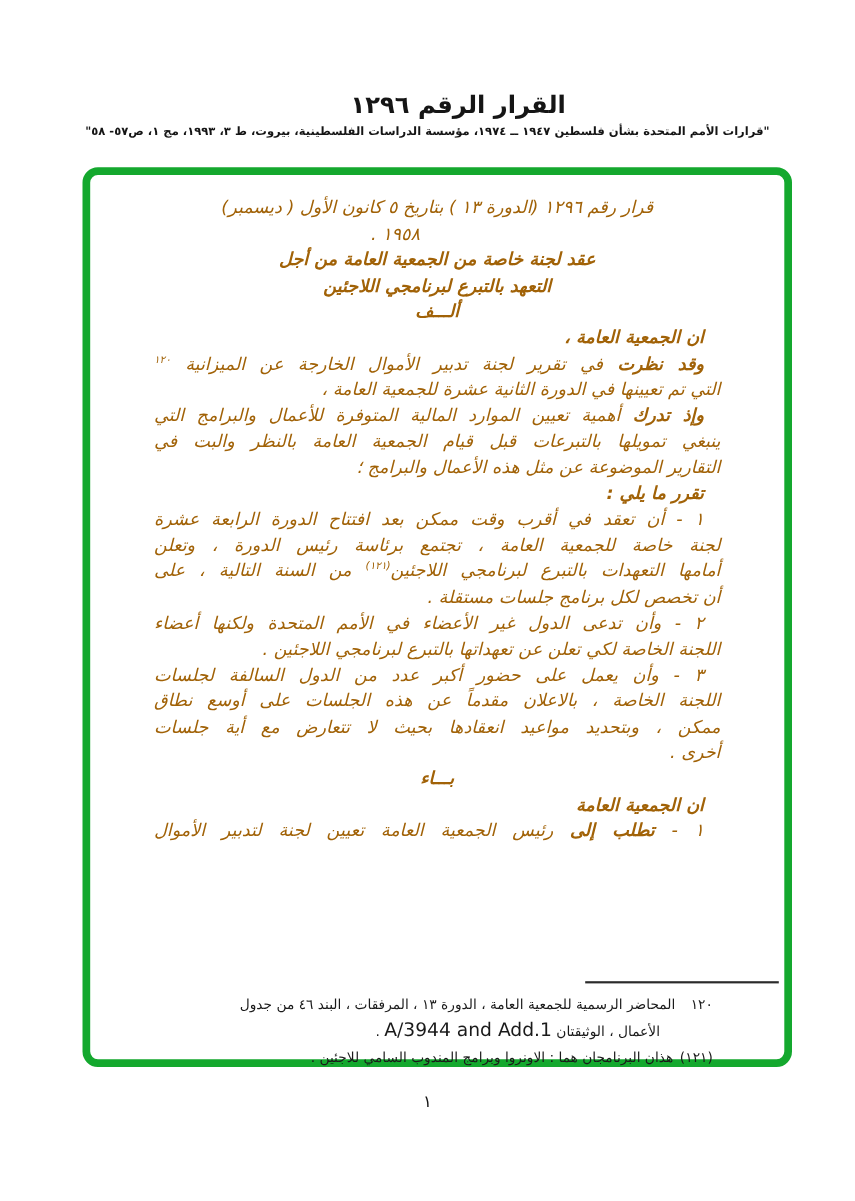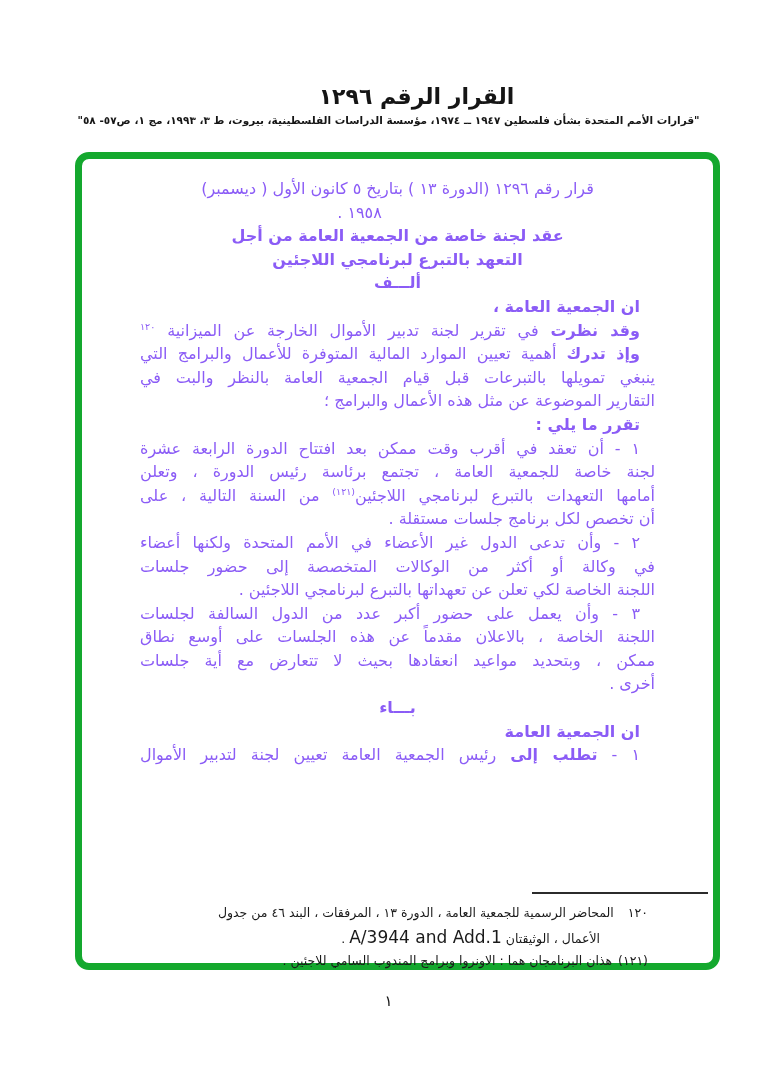--- a/index.html
+++ b/index.html
@@ -19,21 +19,21 @@
     text-align:center; font-weight:bold; font-size:10.5px; direction:rtl;
   }
 
   .frame {
     position:absolute; left:75px; top:152px; width:645px; height:818px;
     border:7px solid #14a82e; border-radius:14px; background:transparent;
   }
 
   .text-col {
     position:absolute; left:140px; top:177px; width:515px;
-    direction:rtl; font-size:16px; color:#8b5cf6;
+    direction:rtl; font-size:16px; color:#a16207;font-style:italic;
   }
   .line { height:23.6px; line-height:23.6px; }
   .center { text-align:center; }
   .r { }
   .j { text-align:justify; text-align-last:justify; }
   .ind { padding-right:15px; }
   .year { text-align:center; padding-right:76px; }
   .b { font-weight:bold; }
   sup.fnref { font-size:9.5px; vertical-align:super; line-height:0; }
 
@@ -68,30 +68,30 @@
 
   <div class="text-col">
     <div class="line center">قرار رقم ١٢٩٦ (الدورة ١٣ ) بتاريخ ٥ كانون الأول ( ديسمبر)</div>
     <div class="line year">١٩٥٨ .</div>
     <div class="line center b">عقد لجنة خاصة من الجمعية العامة من أجل</div>
     <div class="line center b">التعهد بالتبرع لبرنامجي اللاجئين</div>
     <div class="line center b">ألـــف</div>
 
     <div class="line r ind"><span class="b">ان الجمعية العامة ،</span></div>
     <div class="line j ind"><span class="b">وقد نظرت</span><span> في تقرير لجنة تدبير الأموال الخارجة عن الميزانية </span><sup class="fnref">١٢٠</sup></div>
+    <div class="line r"><span>التي تم تعيينها في الدورة الثانية عشرة للجمعية العامة ،</span></div>
     <div class="line j ind"><span class="b">وإذ تدرك</span><span> أهمية تعيين الموارد المالية المتوفرة للأعمال والبرامج التي</span></div>
     <div class="line j"><span>ينبغي تمويلها بالتبرعات قبل قيام الجمعية العامة بالنظر والبت في</span></div>
     <div class="line r"><span>التقارير الموضوعة عن مثل هذه الأعمال والبرامج ؛</span></div>
     <div class="line r ind"><span class="b">تقرر ما يلي :</span></div>
     <div class="line j ind"><span>١ - أن تعقد في أقرب وقت ممكن بعد افتتاح الدورة الرابعة عشرة</span></div>
     <div class="line j"><span>لجنة خاصة للجمعية العامة ، تجتمع برئاسة رئيس الدورة ، وتعلن</span></div>
     <div class="line j"><span>أمامها التعهدات بالتبرع لبرنامجي اللاجئين</span><sup class="fnref">(١٢١)</sup><span> من السنة التالية ، على</span></div>
     <div class="line r"><span>أن تخصص لكل برنامج جلسات مستقلة .</span></div>
     <div class="line j ind"><span>٢ - وأن تدعى الدول غير الأعضاء في الأمم المتحدة ولكنها أعضاء</span></div>
-    <div class="line j"><span>في وكالة أو أكثر من الوكالات المتخصصة إلى حضور جلسات</span></div>
     <div class="line r"><span>اللجنة الخاصة لكي تعلن عن تعهداتها بالتبرع لبرنامجي اللاجئين .</span></div>
     <div class="line j ind"><span>٣ - وأن يعمل على حضور أكبر عدد من الدول السالفة لجلسات</span></div>
     <div class="line j"><span>اللجنة الخاصة ، بالاعلان مقدماً عن هذه الجلسات على أوسع نطاق</span></div>
     <div class="line j"><span>ممكن ، وبتحديد مواعيد انعقادها بحيث لا تتعارض مع أية جلسات</span></div>
     <div class="line r"><span>أخرى .</span></div>
 
     <div class="line center b">بـــاء</div>
     <div class="line r ind"><span class="b">ان الجمعية العامة</span></div>
     <div class="line j ind"><span>١ - </span><span class="b">تطلب إلى</span><span> رئيس الجمعية العامة تعيين لجنة لتدبير الأموال</span></div>
   </div>

